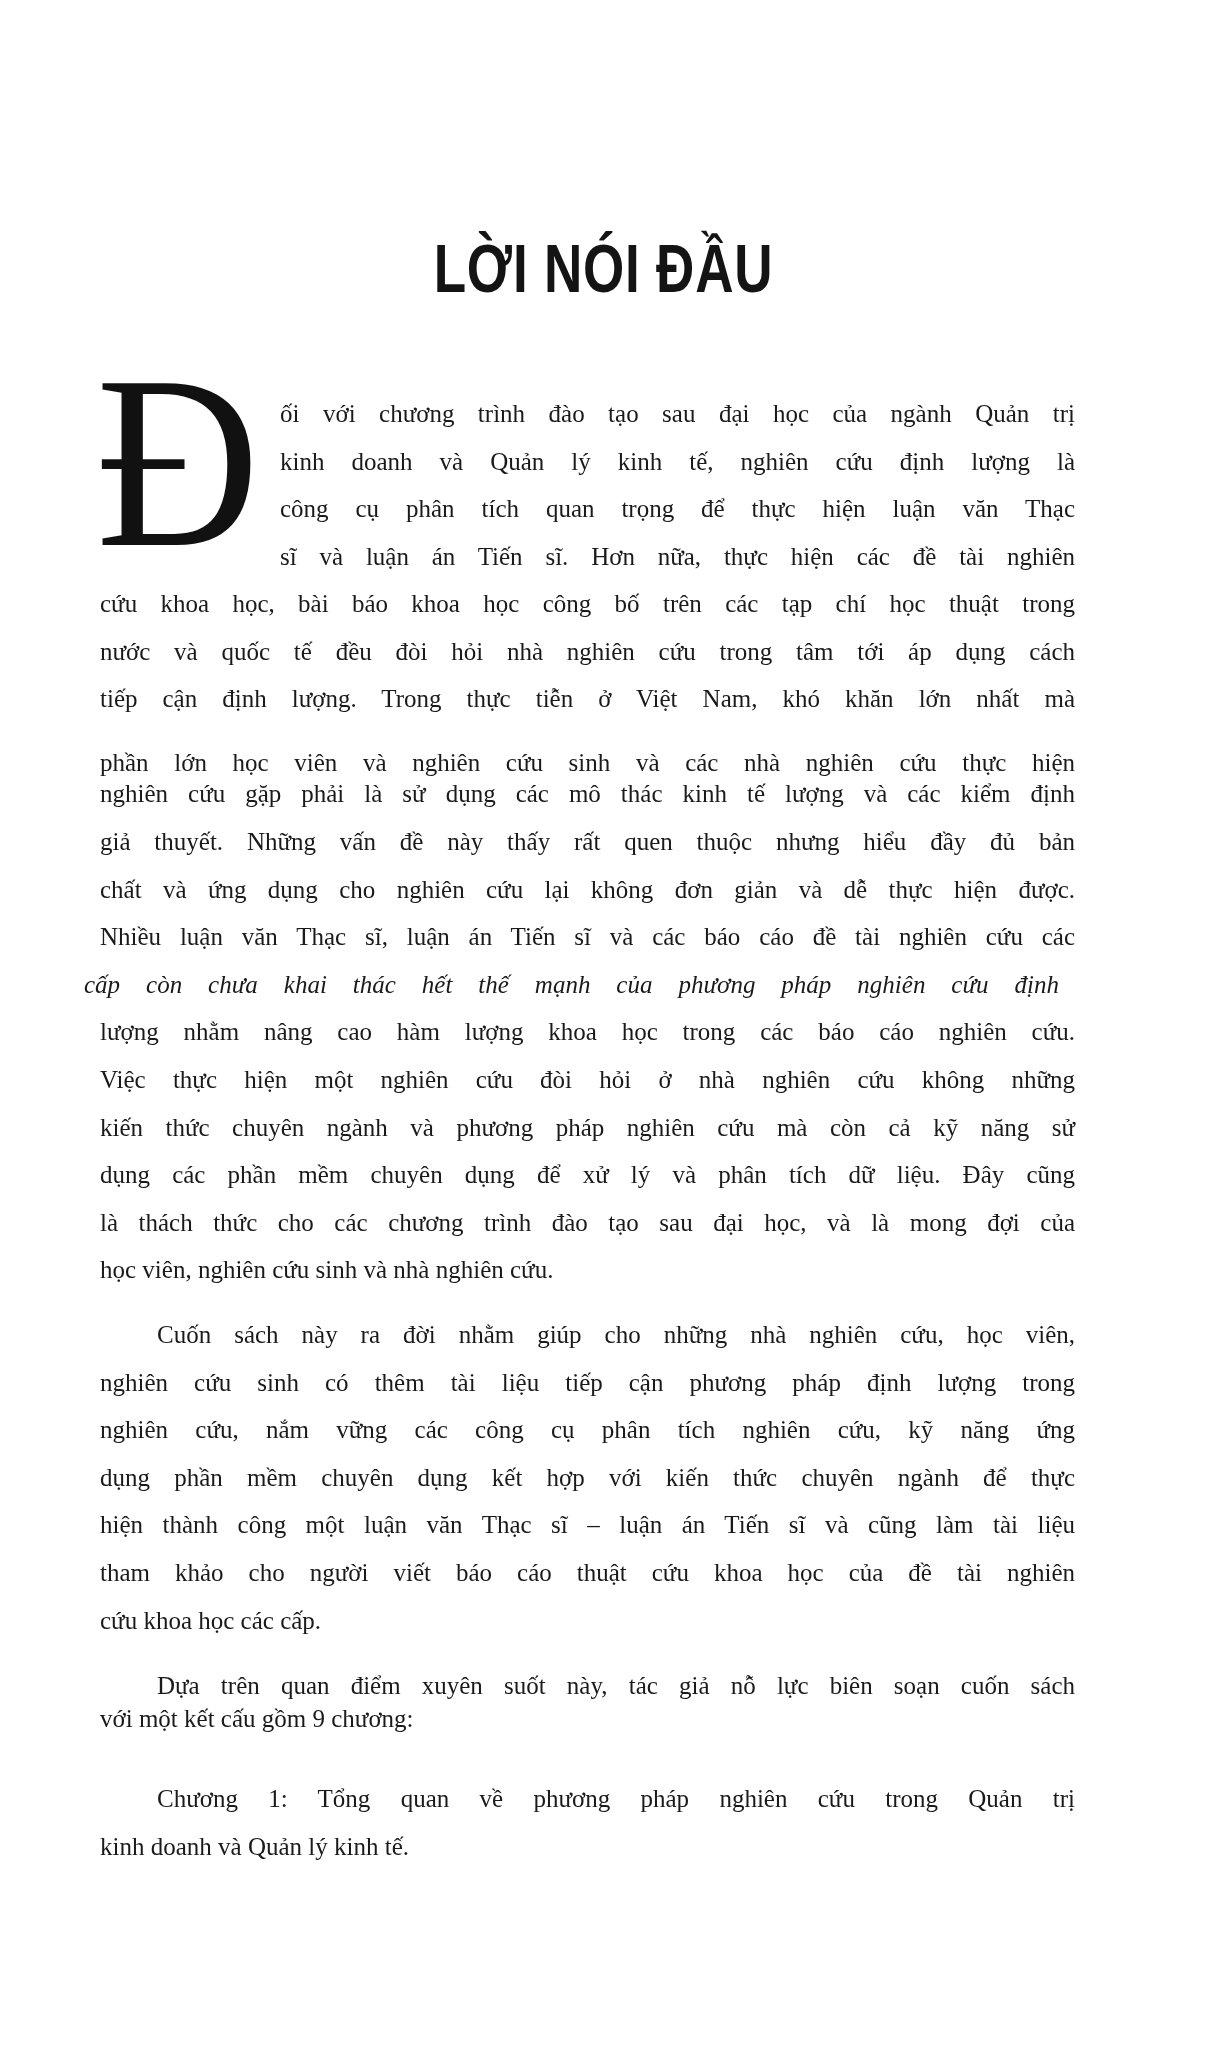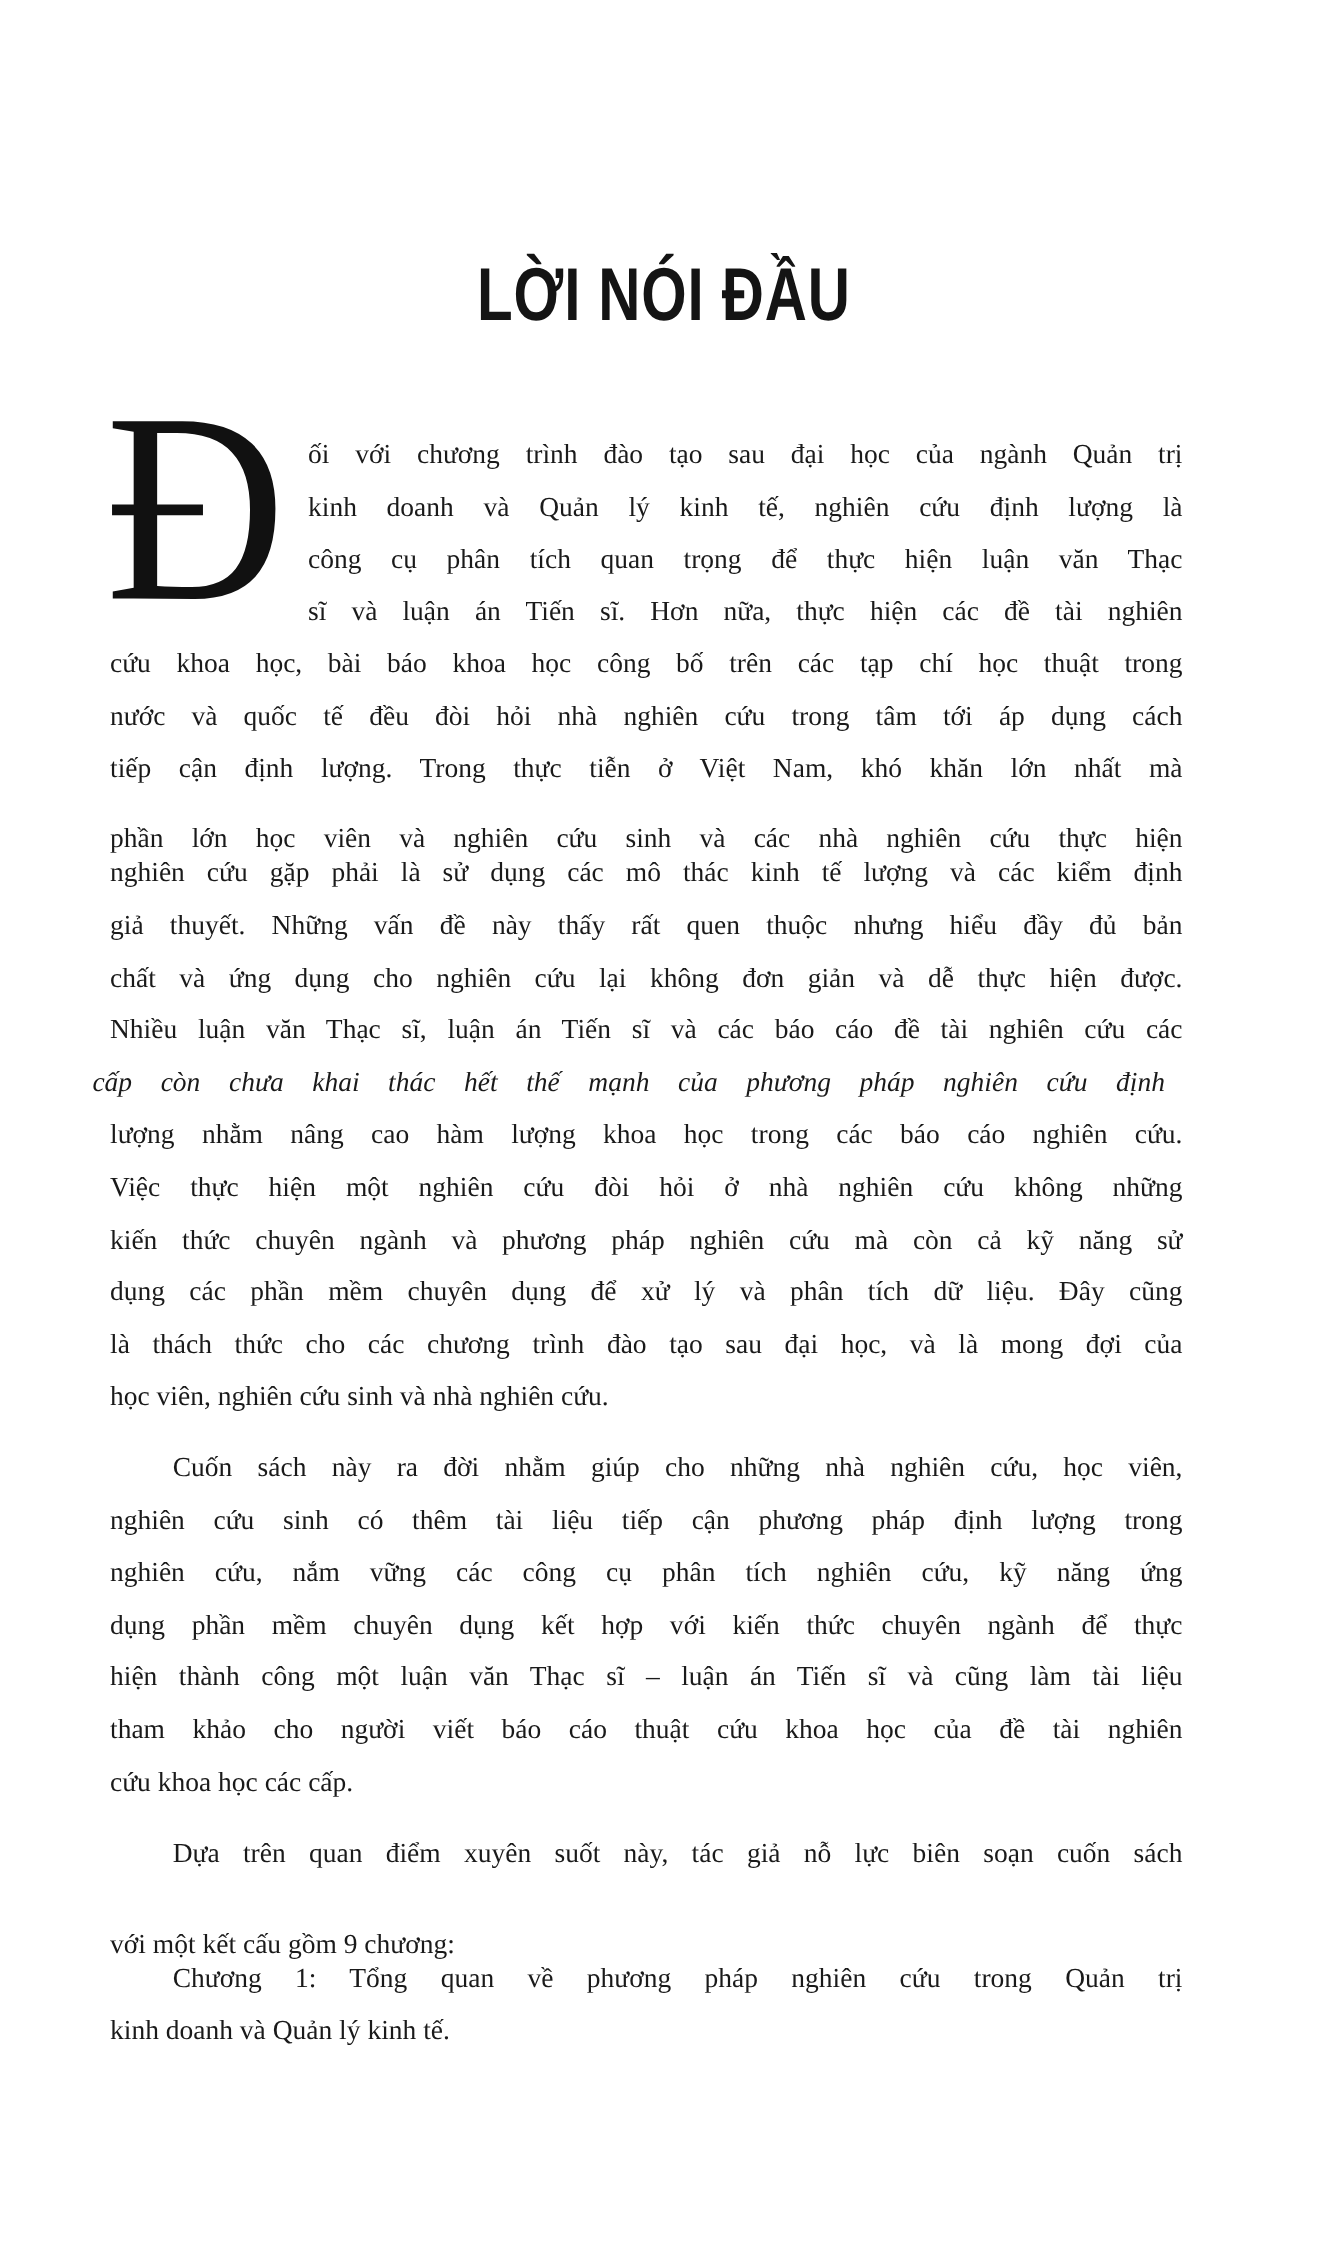--- a/index.html
+++ b/index.html
@@ -71,21 +71,21 @@
     <div class="line" style="left:100px;width:975px;top:1359px;"><span class="inner">nghiên cứu sinh có thêm tài liệu tiếp cận phương pháp định lượng trong</span></div>
     <div class="line" style="left:100px;width:975px;top:1406px;"><span class="inner">nghiên cứu, nắm vững các công cụ phân tích nghiên cứu, kỹ năng ứng</span></div>
     <div class="line" style="left:100px;width:975px;top:1454px;"><span class="inner">dụng phần mềm chuyên dụng kết hợp với kiến thức chuyên ngành để thực</span></div>
     <div class="line" style="left:100px;width:975px;top:1501px;"><span class="inner">hiện thành công một luận văn Thạc sĩ – luận án Tiến sĩ và cũng làm tài liệu</span></div>
     <div class="line" style="left:100px;width:975px;top:1549px;"><span class="inner">tham khảo cho người viết báo cáo thuật cứu khoa học của đề tài nghiên</span></div>
     <div class="line last" style="left:100px;width:975px;top:1597px;"><span class="inner">cứu khoa học các cấp.</span></div>
   </div>
 
   <div>
     <div class="line" style="left:157px;width:918px;top:1662px;"><span class="inner">Dựa trên quan điểm xuyên suốt này, tác giả nỗ lực biên soạn cuốn sách</span></div>
-    <div class="line last" style="left:100px;width:975px;top:1744px;"><span class="inner">với một kết cấu gồm 9 chương:</span></div>
+    <div class="line last" style="left:100px;width:975px;top:1695px;"><span class="inner">với một kết cấu gồm 9 chương:</span></div>
   </div>
 
   <div>
     <div class="line" style="left:157px;width:918px;top:1775px;"><span class="inner">Chương 1: Tổng quan về phương pháp nghiên cứu trong Quản trị</span></div>
     <div class="line last" style="left:100px;width:975px;top:1823px;"><span class="inner">kinh doanh và Quản lý kinh tế.</span></div>
   </div>
 
 </div>
 
 </body></html>

